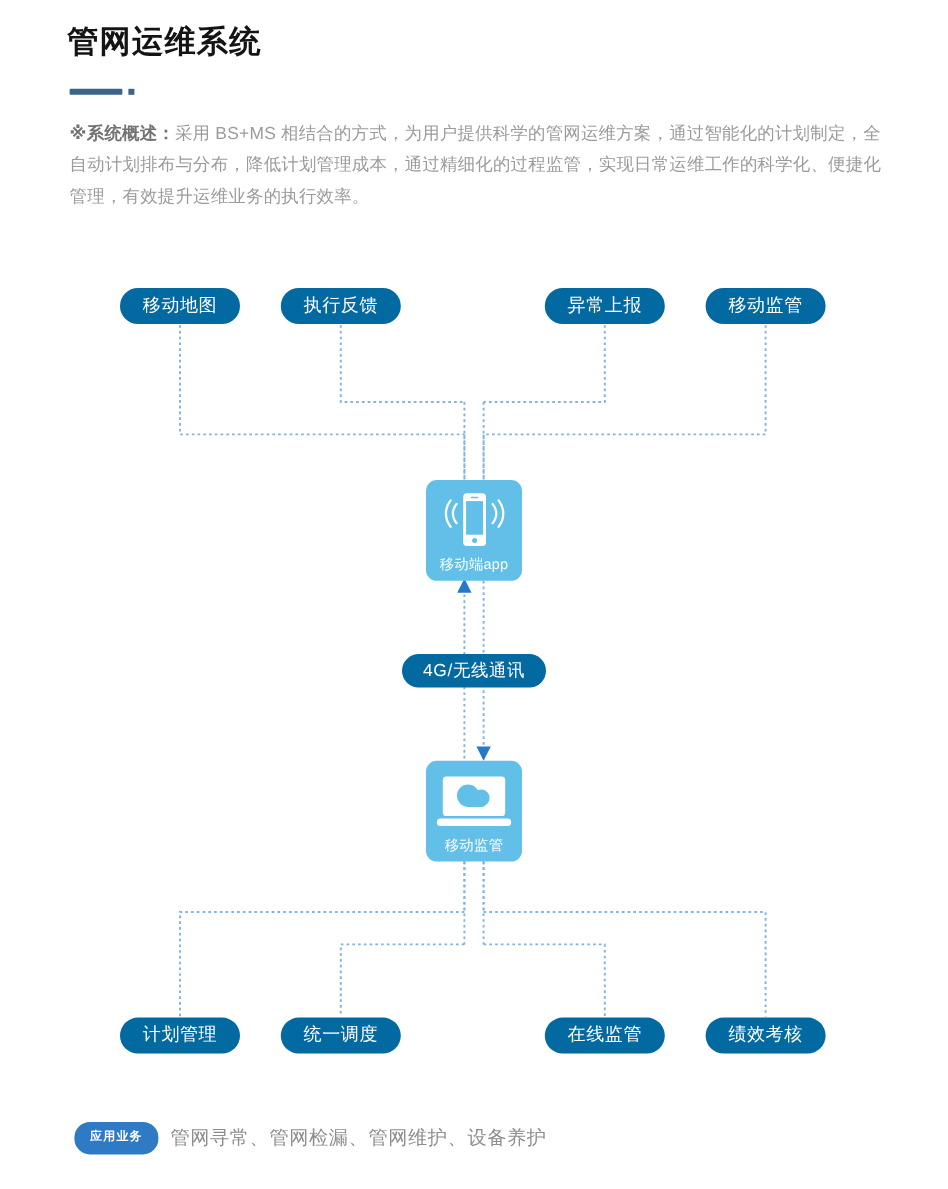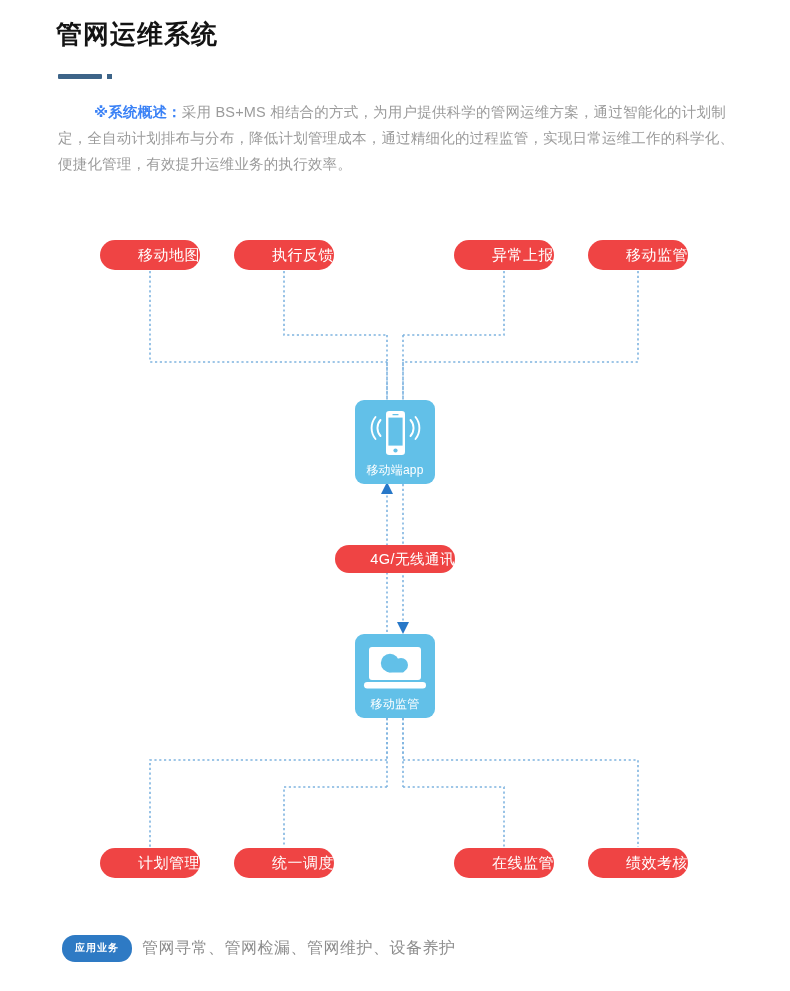--- a/index.html
+++ b/index.html
@@ -51,23 +51,22 @@
     position: absolute;
     left: 58px;
     top: 99px;
     width: 690px;
     font-size: 14.5px;
     line-height: 26px;
     color: #9b9b9b;
     letter-spacing: 0.2px;
   }
   .overview .lead {
-    color: #3b82f6;
+    color: #737373;
     font-weight: bold;
-    margin-left: 36px;
   }
 
   
   .diagram {
     position: absolute;
     left: 0;
     top: 0;
     width: 790px;
     height: 991px;
     pointer-events: none;
@@ -81,24 +80,24 @@
     width: 790px;
     height: 991px;
   }
 
   
   .pill {
     position: absolute;
     height: 30px;
     line-height: 30px;
     border-radius: 15px;
-    background: #ef4444;
+    background: #0369a1;
     color: #ffffff;
     font-size: 15px;
-    text-align: right;
+    text-align: center;
     letter-spacing: 0.5px;
     white-space: nowrap;
     box-sizing: border-box;
   }
   .pill.w98  { width: 100px; }
   .pill.w4g  { width: 120px; height: 28px; line-height: 28px; border-radius: 14px; font-size: 14.5px; }
 
   
   .iconbox {
     position: absolute;

